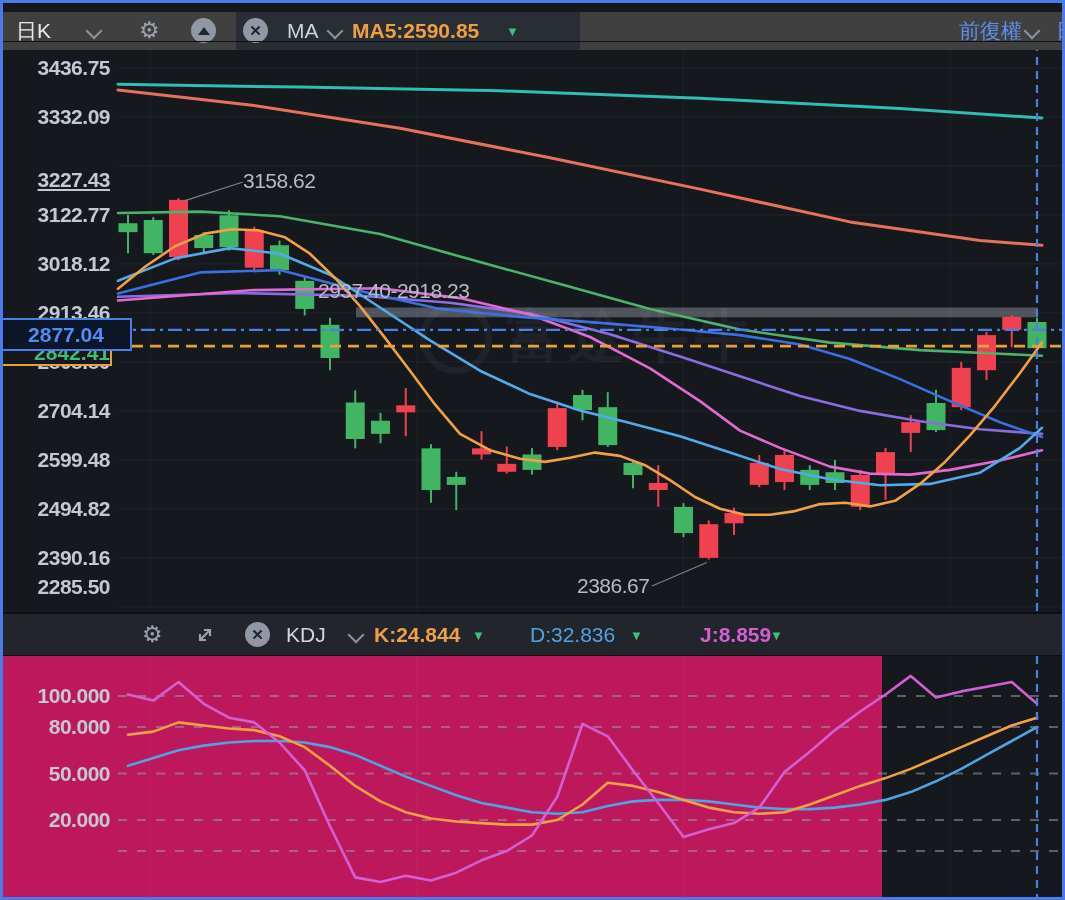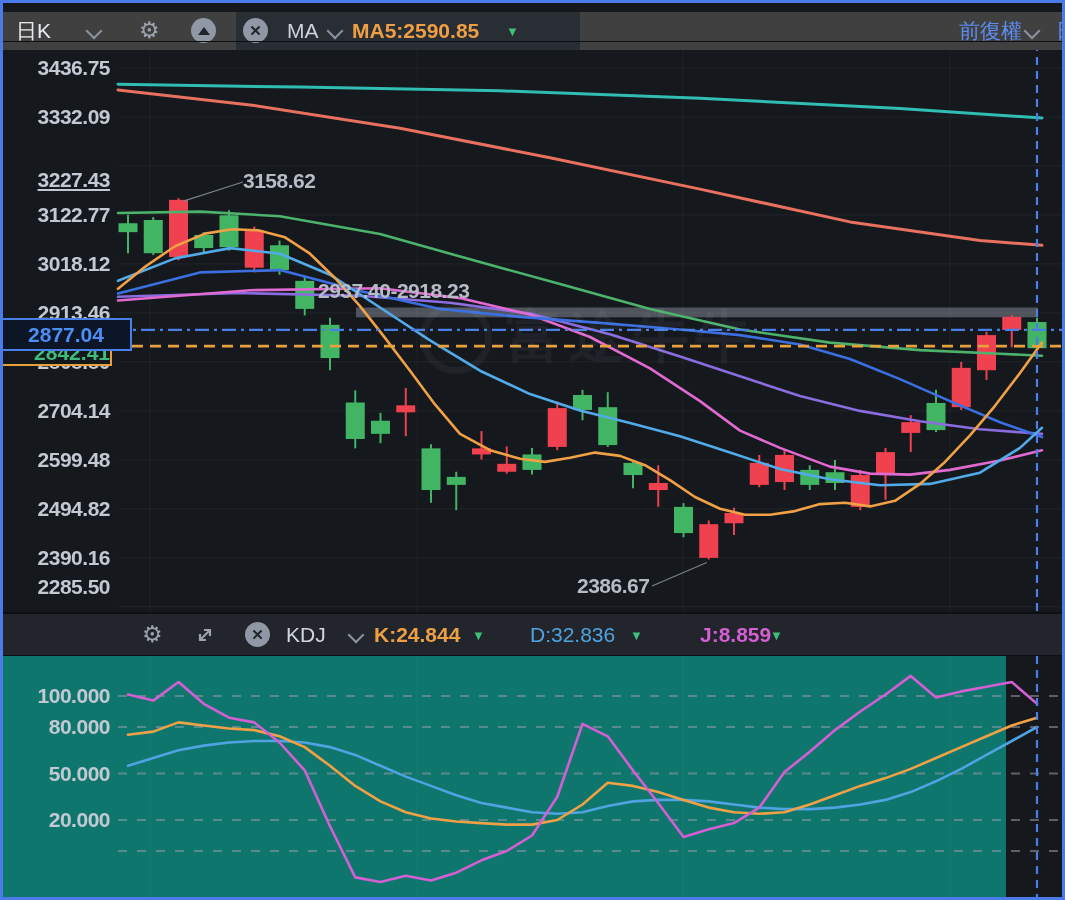--- a/index.html
+++ b/index.html
@@ -19,30 +19,30 @@
   .gear{position:absolute;font-size:23px;color:#99a2ad;line-height:1;}
   .circle-icon{position:absolute;width:25px;height:25px;border-radius:50%;background:#8f98a4;text-align:center;}
   .circle-icon .x{display:block;color:#22262c;font-size:15px;font-weight:700;line-height:25px;}
   .circle-icon .up{display:block;width:0;height:0;margin:9px auto 0;border-left:6px solid transparent;border-right:6px solid transparent;border-bottom:8px solid #22262c;}
   .tri-down{position:absolute;font-size:13px;color:#3fbf77;line-height:1;}
 
   
   #main-area{position:absolute;left:0;top:41px;width:1065px;height:571px;background:#15181d;}
   #main-svg{position:absolute;left:0;top:0;}
   #kdj-header{position:absolute;left:0;top:614px;width:1065px;height:42px;background:#22262c;z-index:5;}
-  #kdj-area{position:absolute;left:0;top:656px;width:1006px;height:241px;background:#0f766e;}
+  #kdj-area{position:absolute;left:0;top:656px;width:846px;height:241px;background:#be185d;padding-left:36px;}
   #kdj-svg{position:absolute;left:0;top:0;}
   .hr-sep{position:absolute;left:0;width:1065px;height:2px;background:#0d0f12;z-index:6;}
 
   
   .y-label{position:absolute;left:0;width:110px;height:22px;line-height:22px;text-align:right;
            font-size:21px;font-weight:700;color:#c3c9d3;letter-spacing:-0.5px;z-index:2;}
 
   
-  .anno{position:absolute;font-size:21px;font-weight:700;color:#b6bcc6;letter-spacing:-0.5px;z-index:3;}
+  .anno{position:absolute;font-size:21px;font-weight:400;color:#b6bcc6;letter-spacing:-0.5px;z-index:3;}
   #anno-high{left:243px;top:169px;}
   #anno-gap{left:318px;top:279px;}
   #anno-low{left:577px;top:574px;}
 
   
   #alert-tag{position:absolute;left:0;top:338px;width:112px;height:28px;background:#14171c;border:2px solid #e8a03c;
              box-sizing:border-box;z-index:3;text-align:right;font-size:21px;font-weight:700;color:#3cbd7b;line-height:26px;overflow:hidden;}
   #price-tag{position:absolute;left:0;top:318px;width:132px;height:33px;background:#0c1626;border:2px solid #4a7fe8;
              box-sizing:border-box;z-index:4;text-align:center;font-size:21px;font-weight:700;color:#4c8ef5;line-height:29px;}
 

